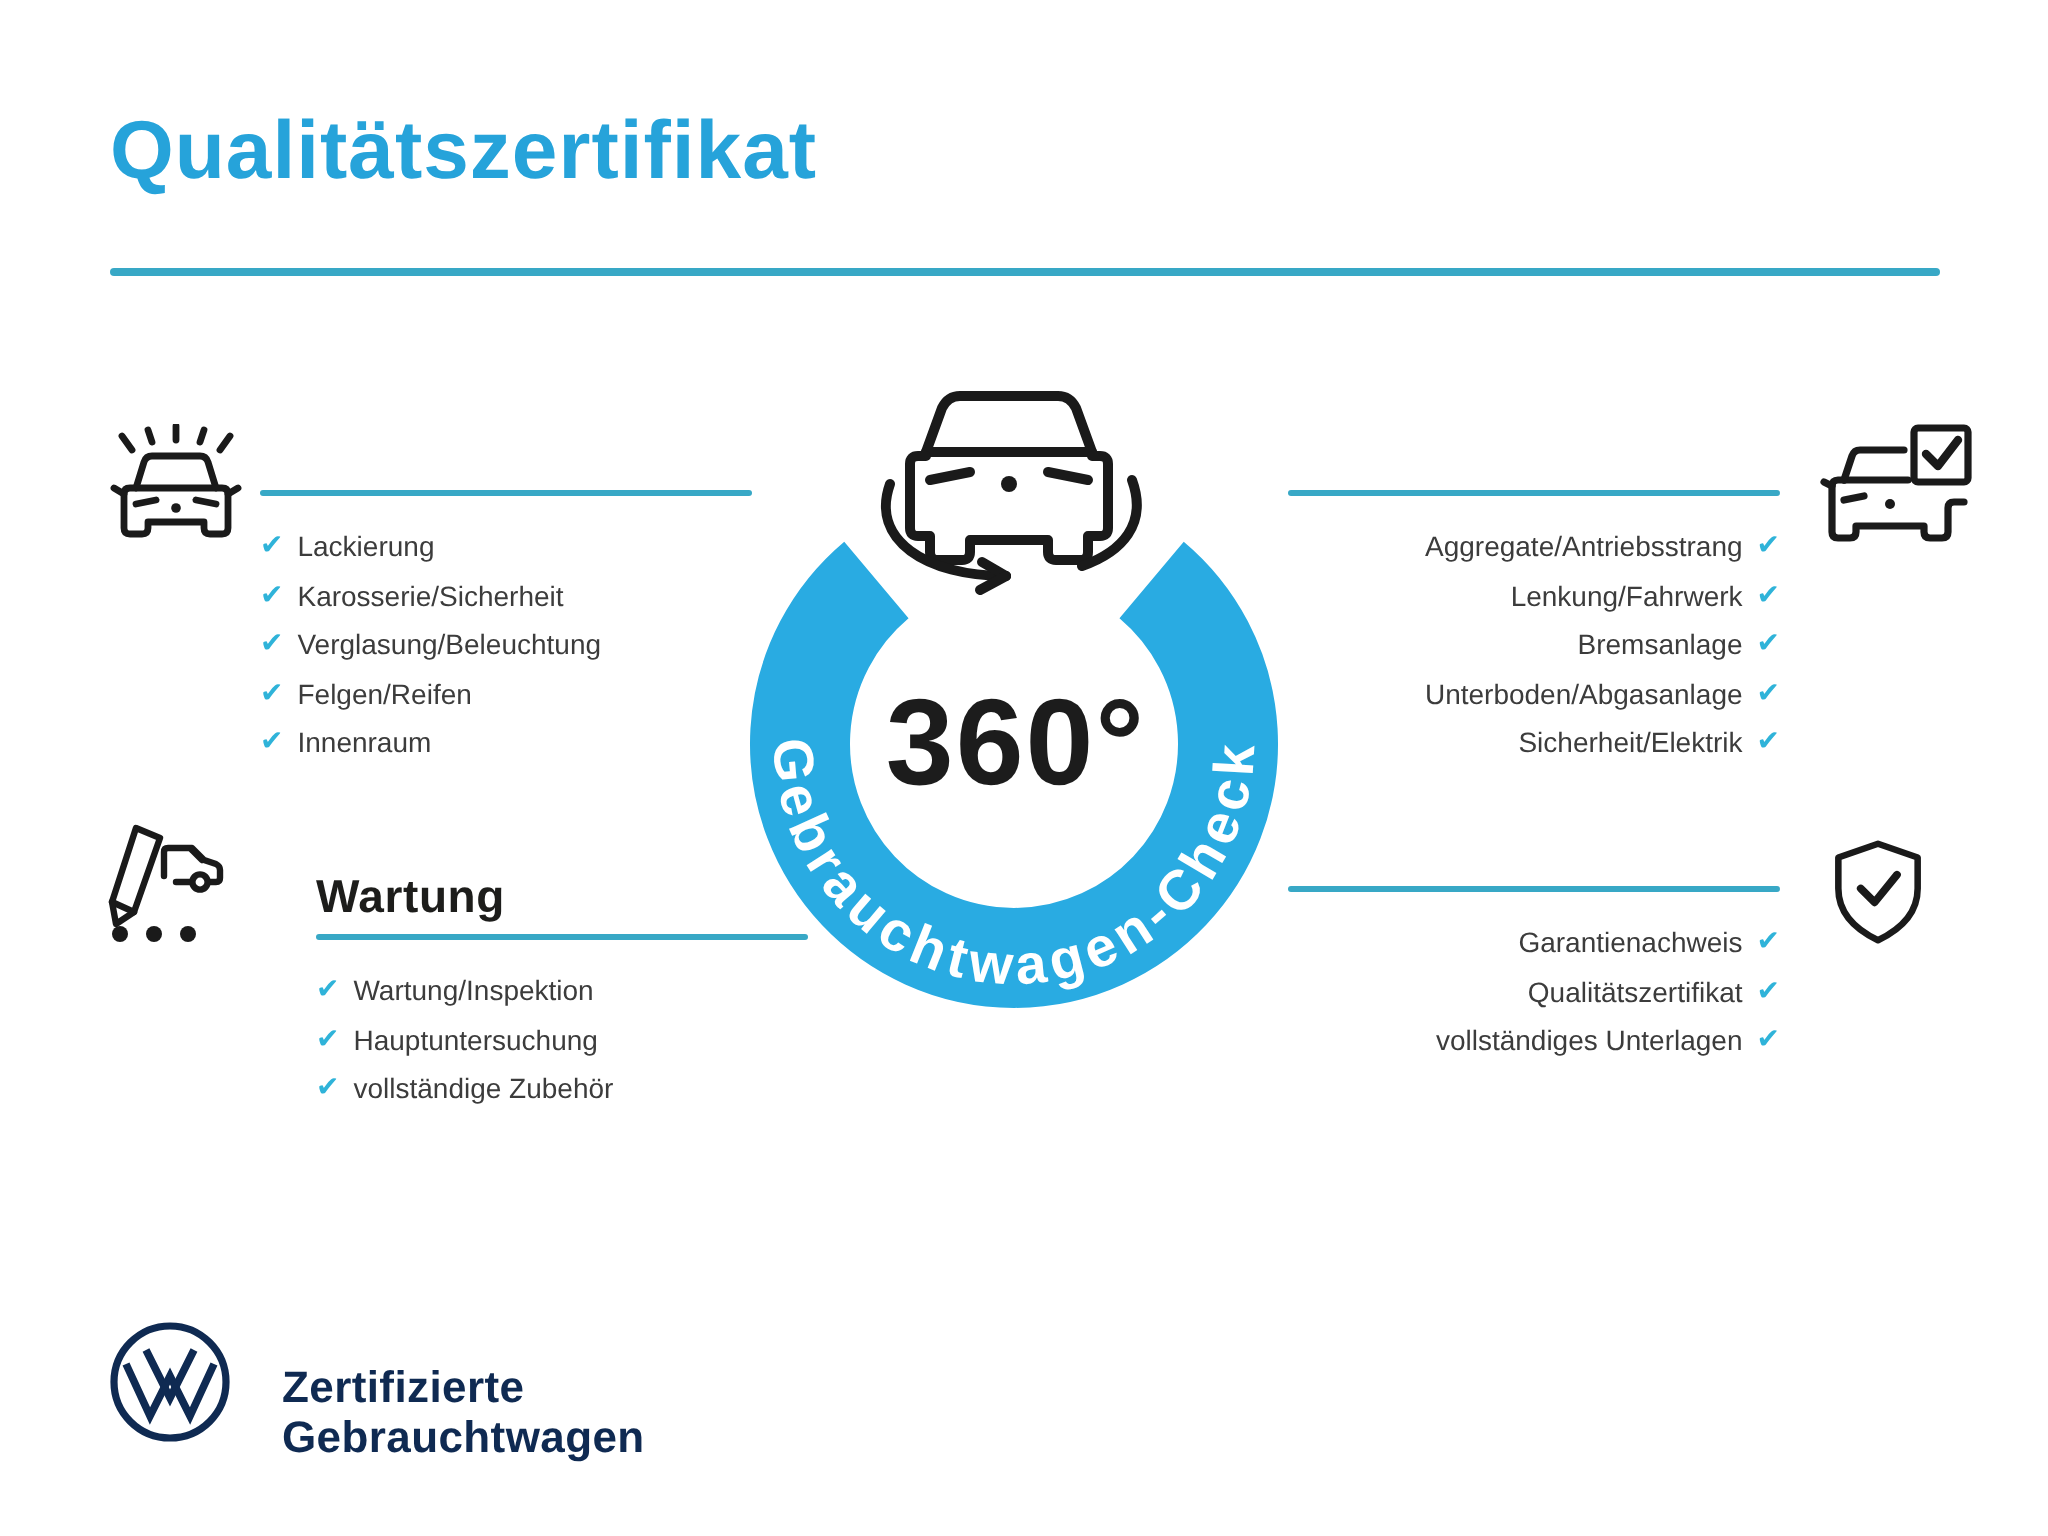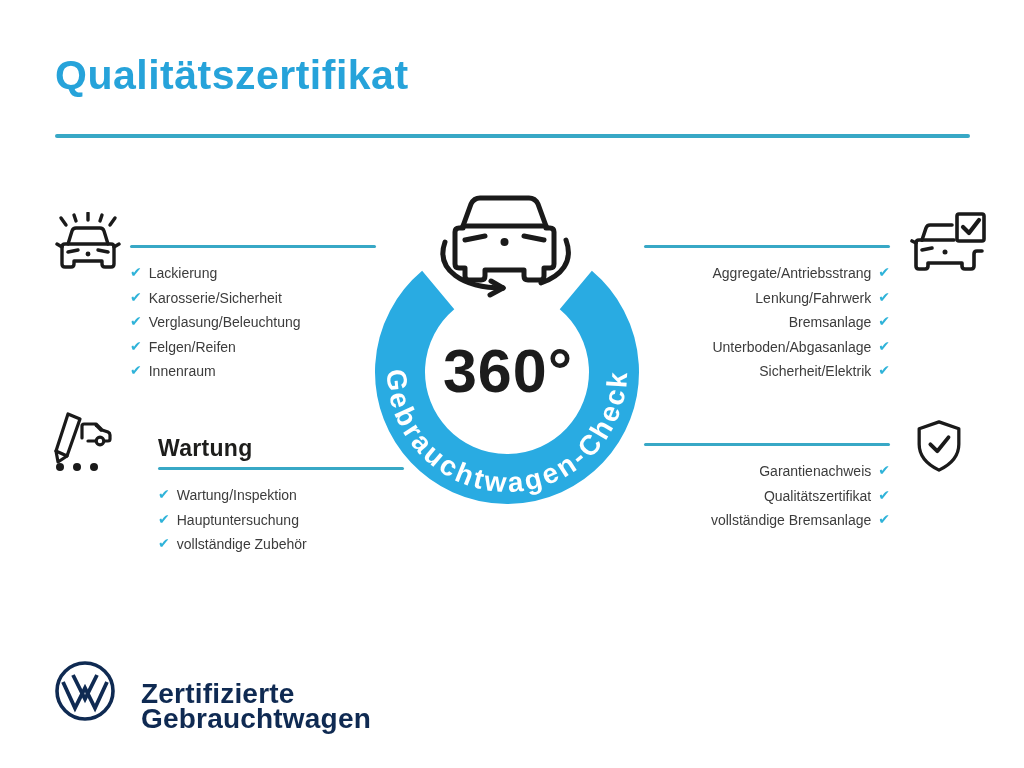--- a/index.html
+++ b/index.html
@@ -80,21 +80,21 @@
     text-anchor:middle;
   }
   .line-icon{stroke:var(--icon-black);fill:none;stroke-linecap:round;stroke-linejoin:round;}
   .fill-dot{fill:var(--icon-black);stroke:none;}
 
   .footer{position:absolute;left:53px;top:650px;display:flex;align-items:center;}
   .vw-logo{width:64px;height:64px;}
   .vw-logo svg{display:block;width:100%;height:100%;}
   .brand-text{
     margin-left:24px;
-    font-size:28px;font-weight:bold;color:var(--vw-navy);
+    font-size:22px;font-weight:bold;color:var(--vw-navy);
     line-height:25px;letter-spacing:0.2px;margin-top:31px;
   }
 </style>
 </head>
 <body>
 
 <div class="page">
 
   <div class="page-title">Qualitätszertifikat</div>
   <div class="title-rule"></div>
@@ -251,21 +251,21 @@
           <span class="label">Garantienachweis</span>
         </li>
 
         <li class="check-item">
           <span class="check">✔</span>
           <span class="label">Qualitätszertifikat</span>
         </li>
 
         <li class="check-item">
           <span class="check">✔</span>
-          <span class="label">vollständige Bremsanlage</span>
+          <span class="label">vollständiges Unterlagen</span>
         </li>
       </ul>
   </div>
 
   <div class="badge">
     <svg viewBox="0 0 322 325">
 
       <path class="ring-arc" d="M 228.8 98.0 A 107 107 0 1 1 91.2 98.0" fill="none" stroke-width="50"></path>
 
       <defs>

